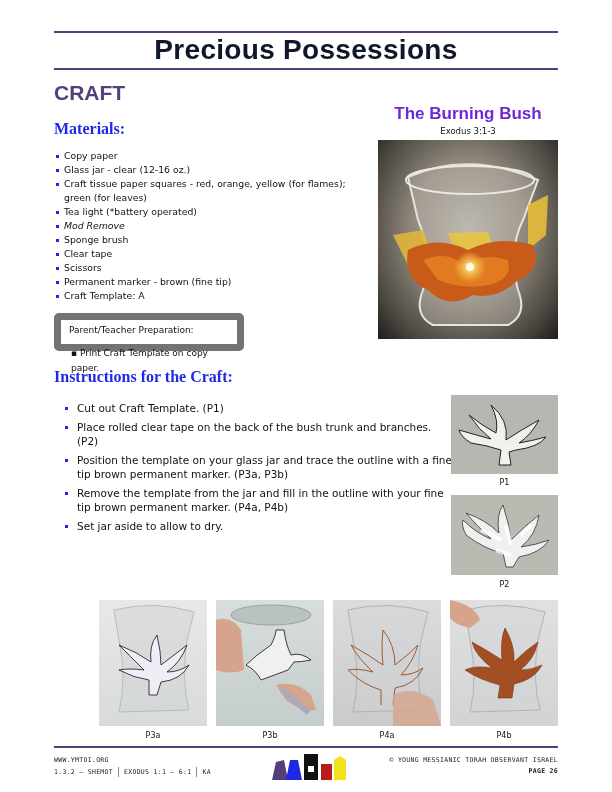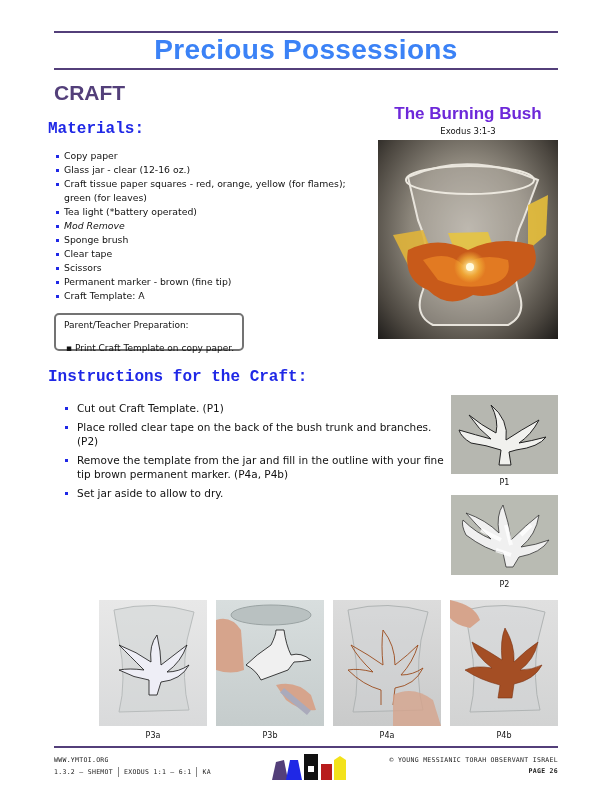--- a/index.html
+++ b/index.html
@@ -1,27 +1,27 @@
 <!DOCTYPE html>
 <html><head>
 <meta charset="utf-8">
 <style>
   html, body { margin: 0; padding: 0; }
   body { width: 612px; height: 792px; background: #ffffff; position: relative; overflow: hidden; font-family: "DejaVu Sans", sans-serif; color: #111; }
   .abs { position: absolute; }
   .rule { position: absolute; left: 54px; width: 504px; height: 2px; background: #533f7a; }
-  .title { position: absolute; left: 54px; width: 504px; top: 34px; text-align: center; font-size: 28px; color: #3b82f6; font-family: "Liberation Sans", sans-serif; font-weight: bold; letter-spacing: 0.3px; }
+  .title { position: absolute; left: 54px; width: 504px; top: 34px; text-align: center; font-size: 28px; color: #0f172a; font-family: "Liberation Sans", sans-serif; font-weight: bold; letter-spacing: 0.3px; }
   .craft { position: absolute; left: 54px; top: 81px; font-size: 21px; font-weight: bold; color: #533f7a; font-family: "Liberation Sans", sans-serif; }
-  .section-head { position: absolute; left: 48px; font-size: 16px; font-weight: bold; color: #1f28e6; font-family: Liberation Mono, monospace; }
+  .section-head { position: absolute; left: 54px; font-size: 16px; font-weight: bold; color: #1f28e6; font-family: Liberation Serif, serif; }
   .mat-list { position: absolute; left: 56px; top: 149px; margin: 0; padding: 0; list-style: none; font-size: 9.3px; line-height: 14px; font-family: "DejaVu Sans", sans-serif; }
   .mat-list li { position: relative; padding-left: 8px; }
   .mat-list li::before { content: ""; position: absolute; left: 0; top: 6px; width: 3px; height: 3px; background: #1f28e6; }
   .mat-list li.cont::before { display: none; }
   .italic { font-style: italic; }
-  .prep-box { position: absolute; left: 54px; top: 313px; width: 190px; height: 38px; border: 2px solid #737373; border-radius: 5px; font-size: 9px; line-height: 15px; padding: 3px 0 0 8px; box-sizing: border-box; }
+  .prep-box { position: absolute; left: 54px; top: 313px; width: 190px; height: 38px; border: 7px solid #737373; border-radius: 5px; font-size: 9px; line-height: 15px; padding: 3px 0 0 8px; box-sizing: border-box; }
   .bush-title { position: absolute; left: 378px; width: 180px; top: 104px; text-align: center; font-size: 17px; font-weight: bold; color: #6d28d9; font-family: "Liberation Sans", sans-serif; }
   .bush-ref { position: absolute; left: 378px; width: 180px; top: 126px; text-align: center; font-size: 8.5px; }
   .photo { position: absolute; overflow: hidden; }
   .hero { left: 378px; top: 140px; width: 180px; height: 199px; background: radial-gradient(ellipse at 50% 45%, #b8b3aa 0%, #8d877c 45%, #4b463f 80%, #1e1c1a 100%); }
   .instr-list { position: absolute; left: 56px; top: 393px; width: 390px; margin: 8px; padding: 0; list-style: none; font-size: 10.5px; line-height: 14px; }
   .instr-list li { position: relative; padding-left: 13px; margin-bottom: 5px; }
   .instr-list li::before { content: ""; position: absolute; left: 1px; top: 6px; width: 3px; height: 3px; background: #1f28e6; }
   .caption { position: absolute; font-size: 8px; text-align: center; }
   .footer-rule { position: absolute; left: 54px; width: 504px; top: 746px; height: 2px; background: #533f7a; }
   .foot-text { position: absolute; font-size: 6.5px; letter-spacing: 0.3px; color: #222; font-family: "DejaVu Sans Mono", monospace; }
@@ -75,20 +75,21 @@
     <path d="M45 120 Q70 110 85 125 Q105 112 130 120 Q135 140 110 145 Q85 150 60 140 Z" fill="#e27a22"></path>
     <circle cx="92" cy="127" r="16" fill="url(#glow)"></circle>
     <circle cx="92" cy="127" r="4" fill="#fffbe0"></circle>
   </svg>
 </div>
 
 <div class="section-head" style="top:368px;">Instructions for the Craft:</div>
 <ul class="instr-list">
   <li>Cut out Craft Template. (P1)</li>
   <li>Place rolled clear tape on the back of the bush trunk and branches. (P2)</li>
+  <li>Position the template on your glass jar and trace the outline with a fine tip brown permanent marker. (P3a, P3b)</li>
   <li>Remove the template from the jar and fill in the outline with your fine tip brown permanent marker. (P4a, P4b)</li>
   <li>Set jar aside to allow to dry.</li>
 </ul>
 
 <div class="photo" style="left:451px; top:395px; width:107px; height:79px; background:#b6b7b0;">
   <svg width="107" height="79" viewBox="0 0 107 79">
     <path d="M48 70 L50 55 Q35 50 20 48 Q10 42 8 35 Q25 40 40 44 Q28 35 18 20 Q30 30 45 38 Q48 25 40 10 Q58 25 55 45 Q70 35 88 25 Q80 40 68 48 Q80 46 95 42 Q88 52 65 55 L58 57 L60 70 Z" fill="#f1f1ee" stroke="#222" stroke-width="1"></path>
   </svg>
 </div>
 <div class="caption" style="left:451px; top:478px; width:107px;">P1</div>

